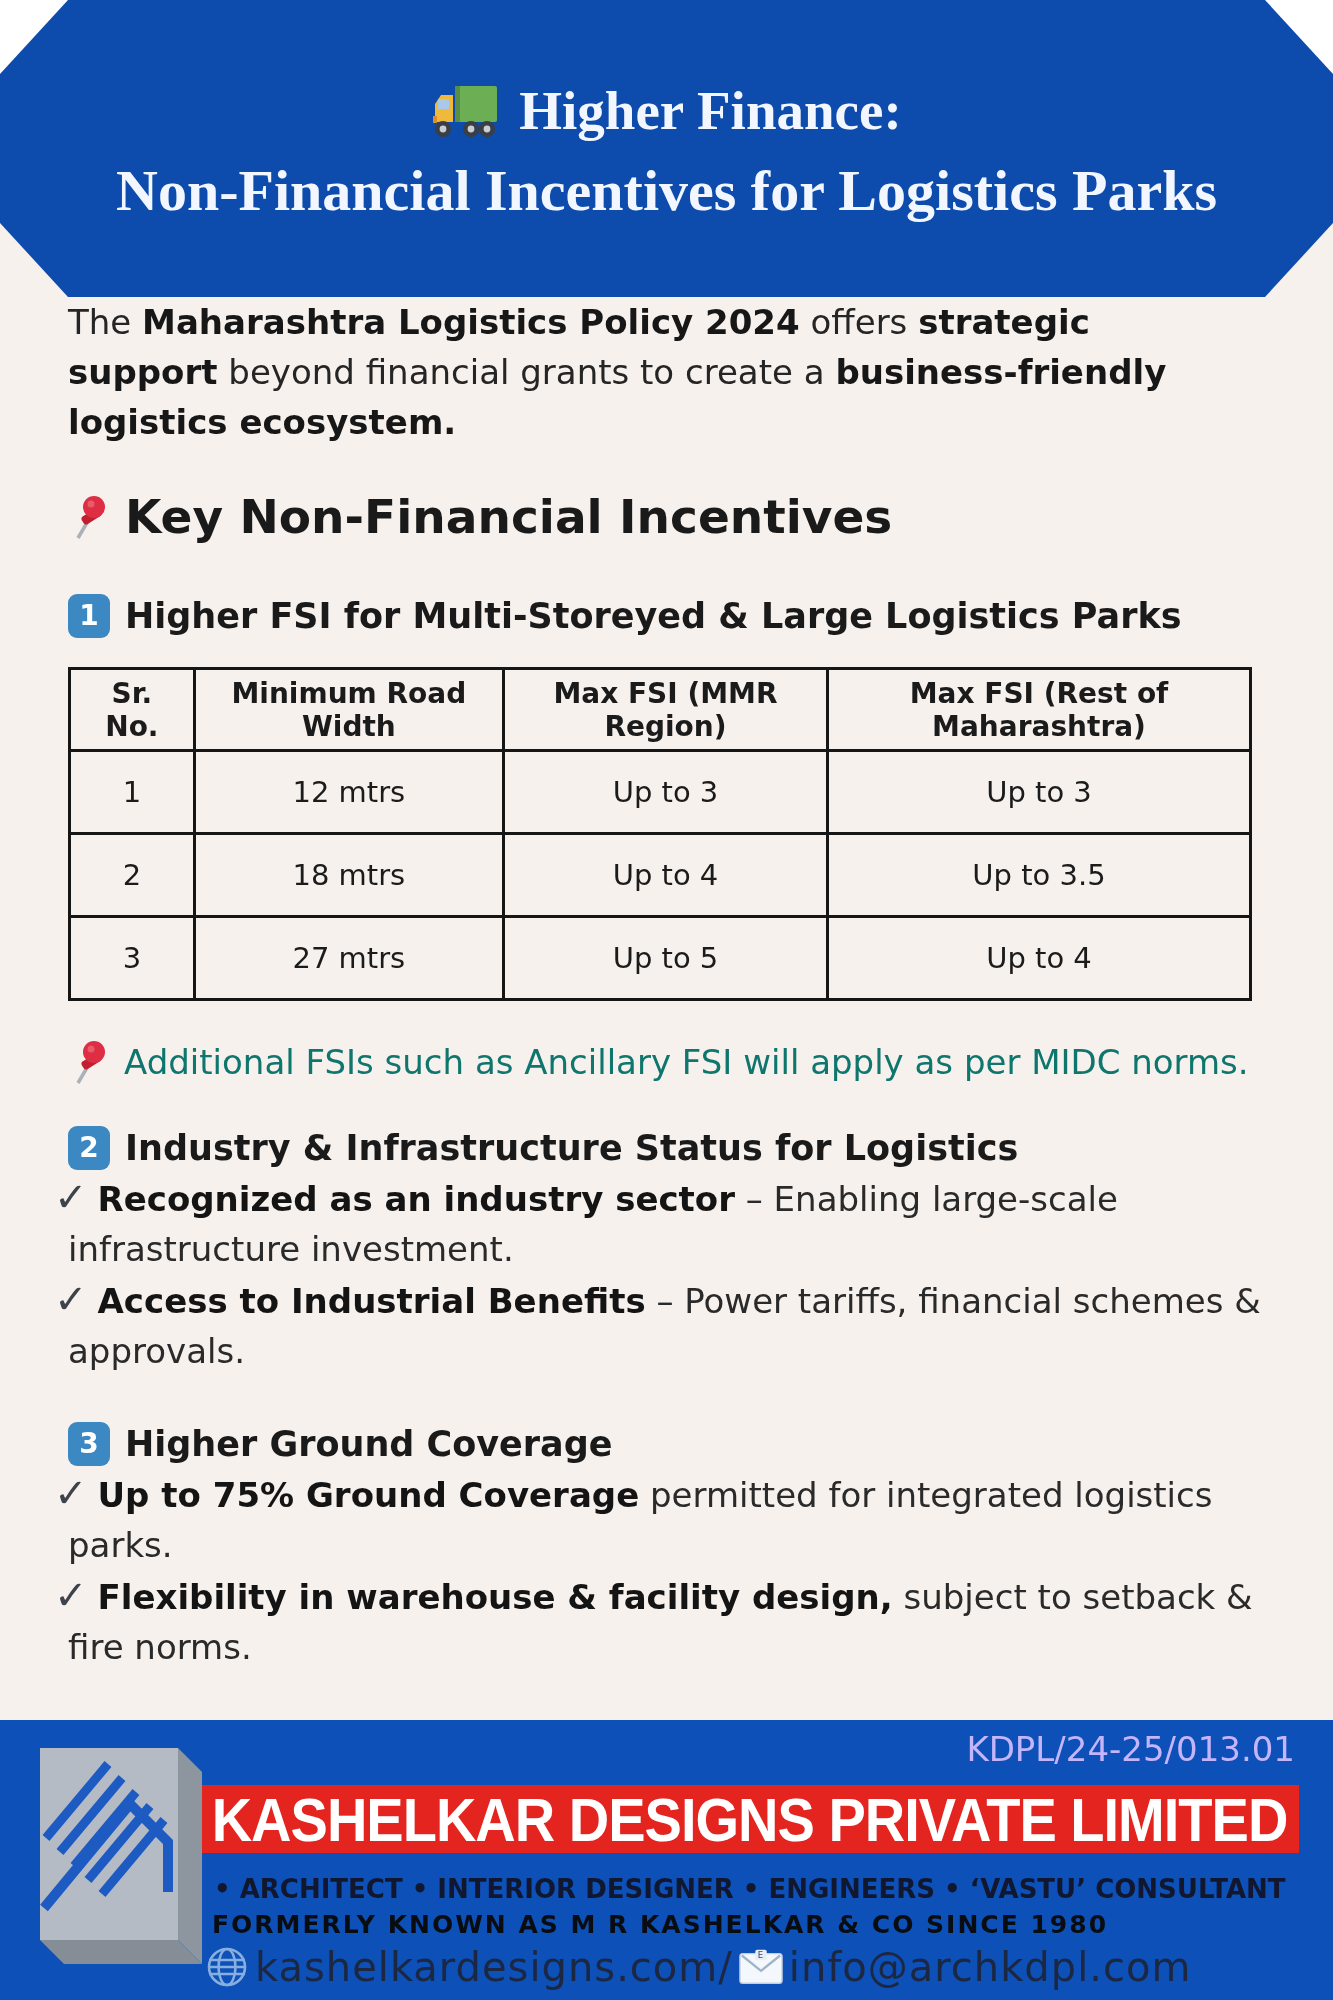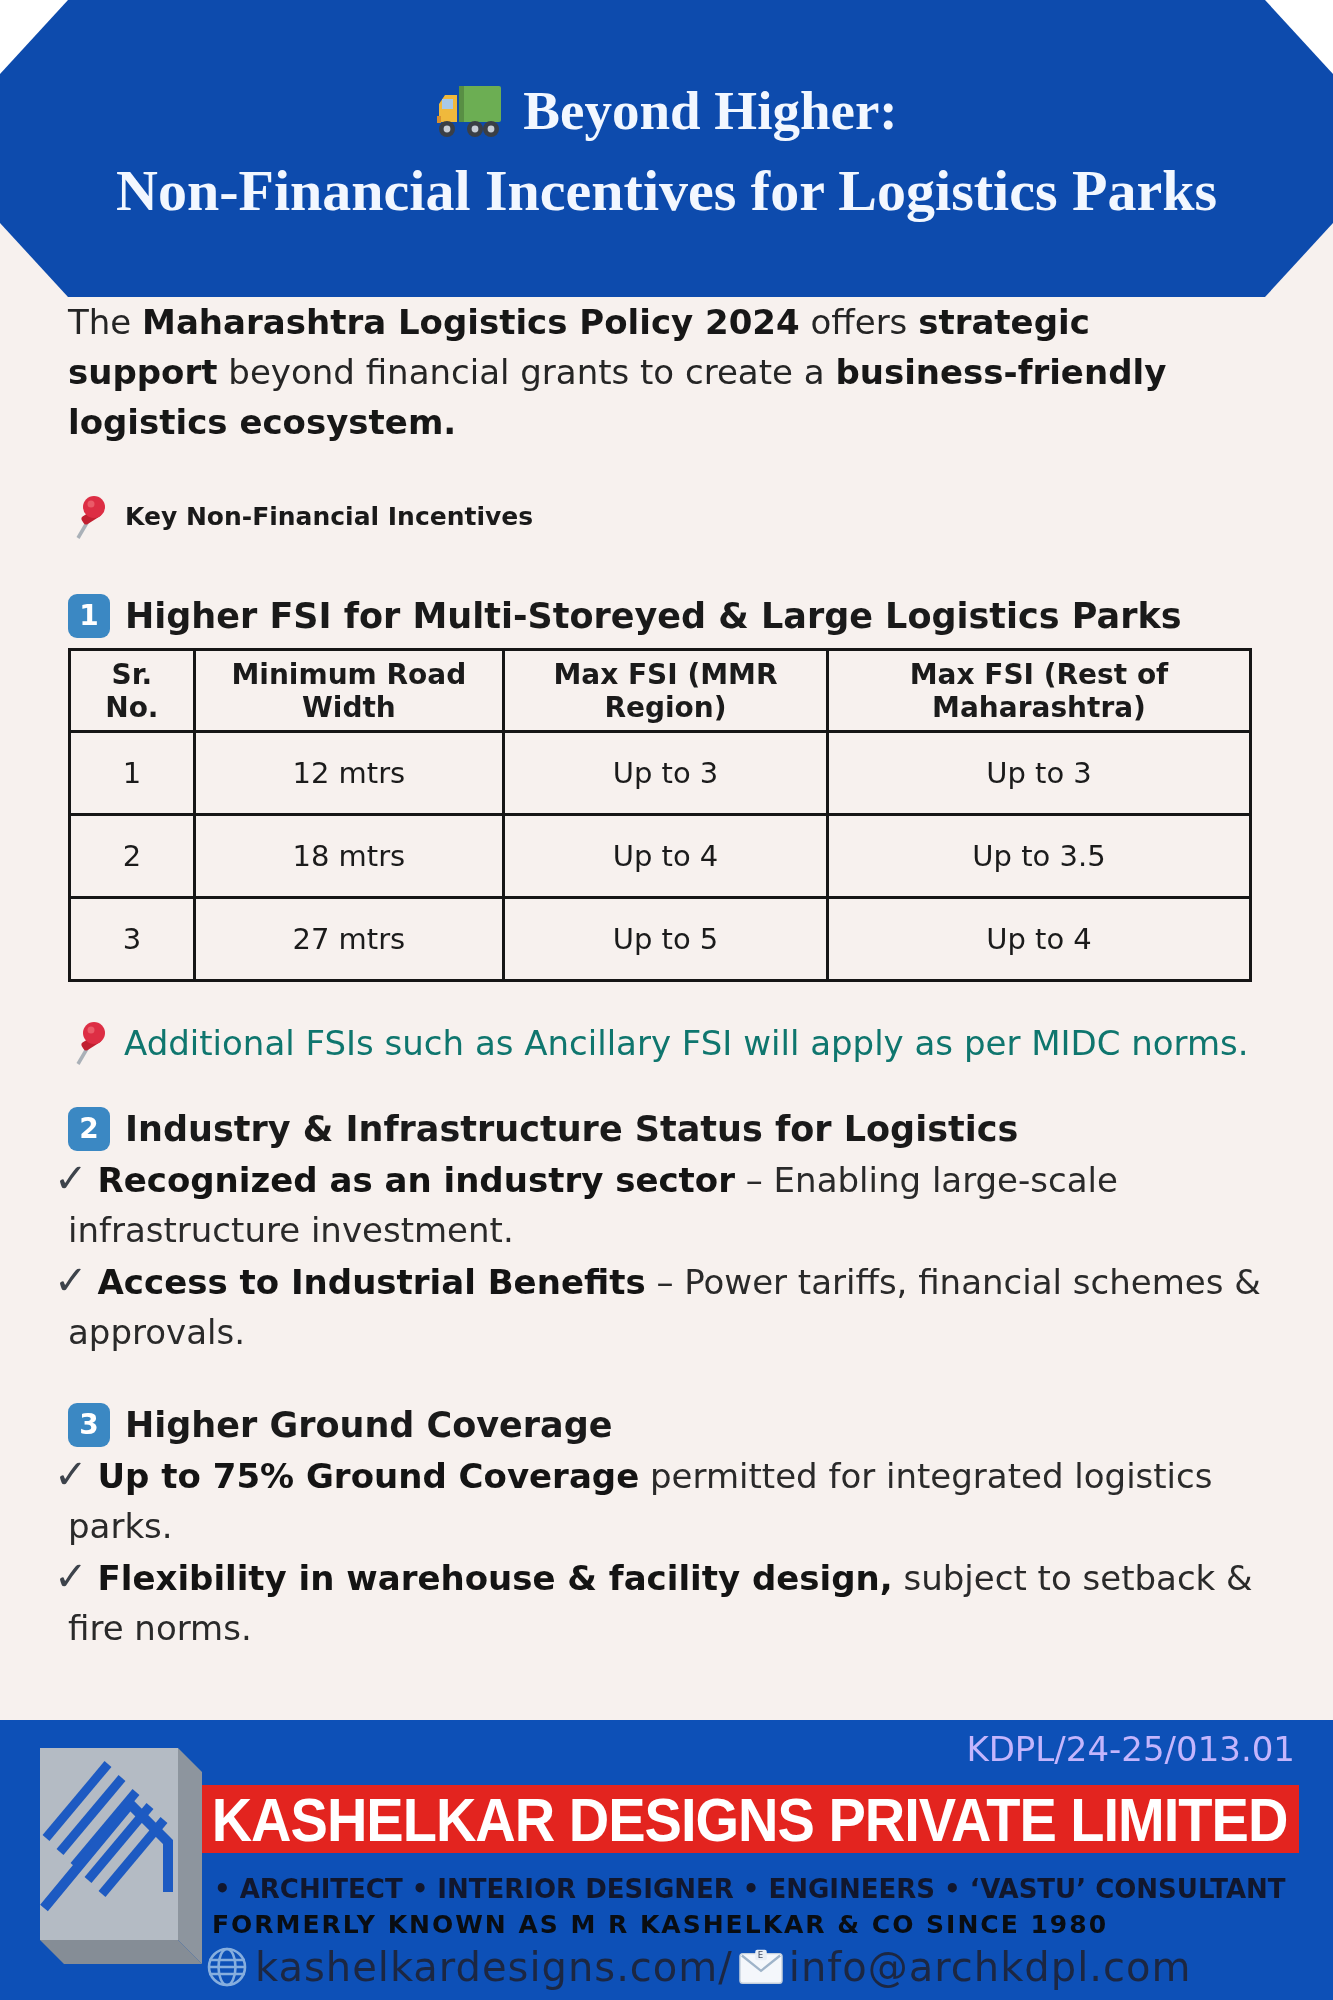--- a/index.html
+++ b/index.html
@@ -35,21 +35,21 @@
     font-family:"Liberation Serif","DejaVu Serif",serif;
     font-size:58px; font-weight:700; color:#f2f7ff; line-height:66px;
     white-space:nowrap;
     text-align:center;
   }
   
   .content { padding:0 55px 0 68px; flex:0 0 auto; }
   .intro { font-size:34px; line-height:50px; max-width:1155px; color:#252525;}
   .intro b { font-weight:700; color:#171717; }
   .heading-row { display:flex; align-items:center; gap:15px; }
-  .key-heading { margin-top:47px; font-size:25px; font-weight:700; color:#1a1a1a; line-height:46px;}
+  .key-heading { margin-top:47px; font-size:47px; font-weight:700; color:#1a1a1a; line-height:46px;}
   .section-heading { font-size:35px; font-weight:700; color:#1a1a1a; line-height:48px; }
   .s1 { margin-top:52px; }
   .s2 { margin-top:39px; }
   .s3 { margin-top:44px; }
   .keycap {
     flex:0 0 auto; width:42px; height:44px; border-radius:9px;
     background:#3b88c3; color:#ffffff;
     display:inline-flex; align-items:center; justify-content:center;
     font-size:28px; font-weight:700;
   }
@@ -57,21 +57,21 @@
   .check-item { font-size:34px; line-height:50px; color:#2a2a2a; max-width:1215px; }
   .check-item b { color:#141414; }
   .check-glyph {
     font-weight:700; color:#3d434b; margin-left:-14px; margin-right:10px;
     font-size:40px;
   }
   .note-row { margin-top:38px; display:flex; align-items:center; gap:14px; }
   .note-text { font-size:34px; color:#0f766e; line-height:46px; }
   
   table.fsi {
-    margin-top:8px; border-collapse:collapse; width:1184px;
+    margin-top:27px; border-collapse:collapse; width:1184px;
     background:#f7f1ee;
   }
   table.fsi th, table.fsi td {
     border:3px solid #161616; text-align:center; vertical-align:middle;
     color:#1b1b1b;
   }
   table.fsi th { height:82px; font-size:28px; font-weight:700; padding:0 10px; }
   table.fsi td { height:83px; font-size:29px; font-weight:400; }
   
   .footer {
@@ -122,21 +122,21 @@
         <rect x="2" y="34" width="4" height="7" fill="#d88f2e"></rect>
         <g>
           <circle cx="12" cy="47" r="8" fill="#3a3f46"></circle>
             <circle cx="12" cy="47" r="3.4" fill="#c8ced6"></circle>
           <circle cx="40" cy="47" r="8" fill="#3a3f46"></circle>
             <circle cx="40" cy="47" r="3.4" fill="#c8ced6"></circle>
           <circle cx="56" cy="47" r="8" fill="#3a3f46"></circle>
             <circle cx="56" cy="47" r="3.4" fill="#c8ced6"></circle>
         </g>
       </svg>
-      <span>Beyond Higher:</span>
+      <span>Higher Finance:</span>
     </div>
     <div class="title-line2">Non-Financial Incentives for Logistics Parks</div>
   </div>
 </div>
 
 <div class="content">
 
   <p class="intro"><span>The </span><b>Maharashtra Logistics Policy 2024</b><span> offers </span><b>strategic support</b><span> beyond financial grants to create a </span><b>business-friendly logistics ecosystem.</b></p>
 
   <div class="heading-row key-heading">

